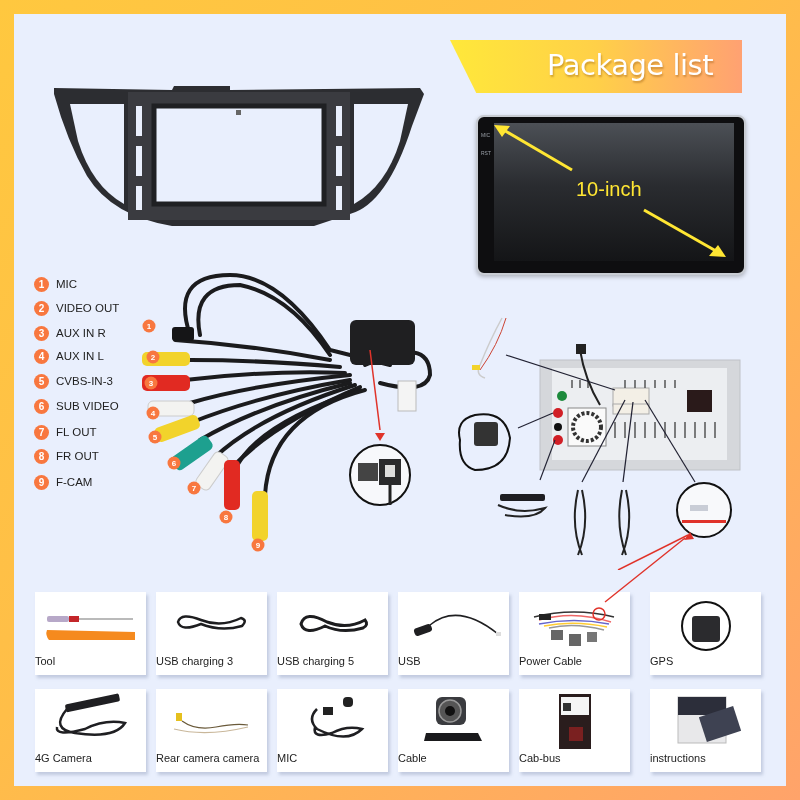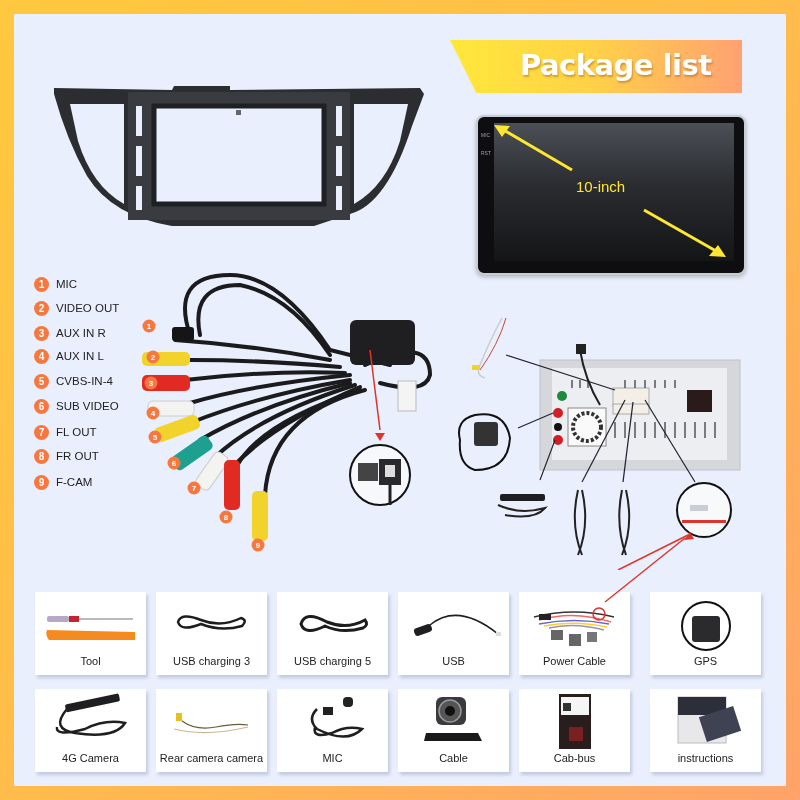--- a/index.html
+++ b/index.html
@@ -4,45 +4,45 @@
 <style>
   *{box-sizing:border-box;margin:0;padding:0;}
   html,body{width:800px;height:800px;overflow:hidden;}
   body{font-family:"Liberation Sans",sans-serif;background:linear-gradient(135deg,#ffc83f 0%,#ffbe48 45%,#ffa36a 100%);position:relative;}
   .panel{position:absolute;left:14px;top:14px;width:772px;height:772px;background:#e9effd;}
   
   .banner{position:absolute;left:450px;top:40px;width:292px;height:53px;
     background:linear-gradient(90deg,#ffe83a 0%,#ffd048 50%,#ffa172 100%);
     clip-path:polygon(0 0,100% 0,100% 100%,9% 100%);}
   .banner-title{position:absolute;left:520px;top:45px;width:220px;height:40px;line-height:40px;
-    font-family:"DejaVu Sans",sans-serif;font-weight:bold;font-size:29px;color:#fff;letter-spacing:-0.5px;
-    text-shadow:1px 2px 2px rgba(150,90,20,0.45);}
+    font-family:"DejaVu Sans",sans-serif;font-weight:normal;font-size:29px;color:#fff;letter-spacing:-0.5px;
+    text-shadow:1px 2px 2px rgba(150,90,20,0.45);text-align:center;}
   
   .frame{position:absolute;left:52px;top:86px;width:374px;height:148px;}
   
   .screen{position:absolute;left:476px;top:115px;width:270px;height:160px;border-radius:8px;
     background:#0e0e10;border:2px solid #c8ccd3;box-shadow:0 2px 4px rgba(0,0,0,0.25);}
   .screen-inner{position:absolute;left:16px;top:6px;right:10px;bottom:12px;
     background:linear-gradient(180deg,#4c5056 0%,#2a2c30 45%,#141517 100%);}
   .side-label{position:absolute;left:3px;font-size:5px;color:#9aa0a8;}
-  .screen-size{position:absolute;left:576px;top:178px;font-size:15px;color:#ffe633;width:80px;text-align:left;}
+  .screen-size{position:absolute;left:576px;top:178px;font-size:20px;color:#ffe633;width:80px;text-align:left;}
   
   .legend{position:absolute;left:34px;top:275px;}
   .legend-item{position:absolute;left:0;height:18px;display:flex;align-items:center;white-space:nowrap;}
   .badge{width:15px;height:15px;border-radius:50%;background:#f8773f;color:#fff;font-size:10px;font-weight:bold;
     display:flex;align-items:center;justify-content:center;margin-right:7px;}
   .legend-text{font-size:11.5px;color:#222;}
   
   .harness{position:absolute;left:130px;top:255px;width:320px;height:310px;}
   .unit{position:absolute;left:450px;top:310px;width:300px;height:260px;}
   
   .card{position:absolute;width:111px;height:83px;background:#fff;
     box-shadow:2px 3px 3px rgba(120,135,170,0.35);}
   .card-img{position:absolute;left:0;top:0;width:111px;height:60px;}
-  .card-label{position:absolute;left:0;right:0;bottom:8px;text-align:center;font-size:11px;color:#222;}
+  .card-label{position:absolute;left:0;right:0;bottom:8px;font-size:11px;color:#222;}
 </style>
 </head>
 <body>
 
 <div class="panel"></div>
 
 <div class="banner"></div>
 <div class="banner-title">Package list</div>
 
 <svg class="frame" viewBox="0 0 374 148">
@@ -85,21 +85,21 @@
   <div class="legend-item" style="top:49px">
       <span class="badge">3</span>
       <span class="legend-text">AUX IN R</span>
     </div>
   <div class="legend-item" style="top:72px">
       <span class="badge">4</span>
       <span class="legend-text">AUX IN L</span>
     </div>
   <div class="legend-item" style="top:97px">
       <span class="badge">5</span>
-      <span class="legend-text">CVBS-IN-4</span>
+      <span class="legend-text">CVBS-IN-3</span>
     </div>
   <div class="legend-item" style="top:122px">
       <span class="badge">6</span>
       <span class="legend-text">SUB VIDEO</span>
     </div>
   <div class="legend-item" style="top:148px">
       <span class="badge">7</span>
       <span class="legend-text">FL OUT</span>
     </div>
   <div class="legend-item" style="top:172px">

